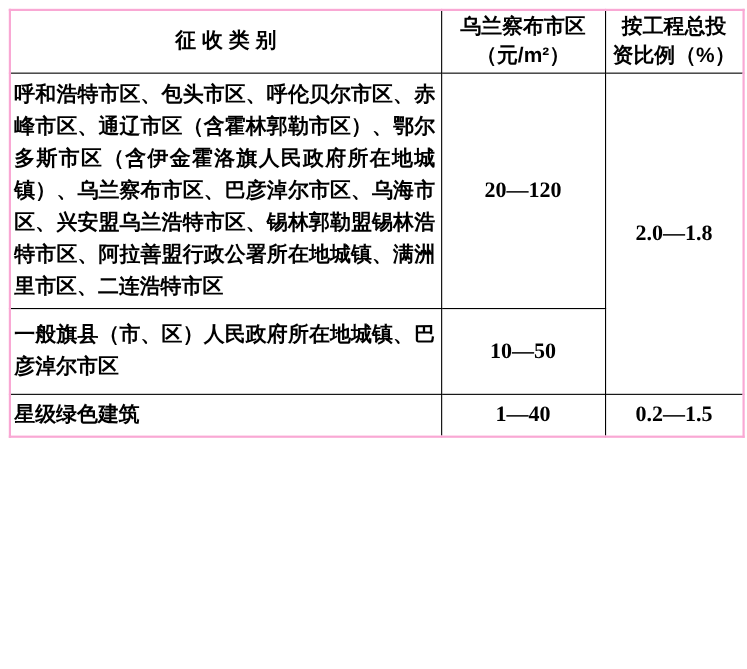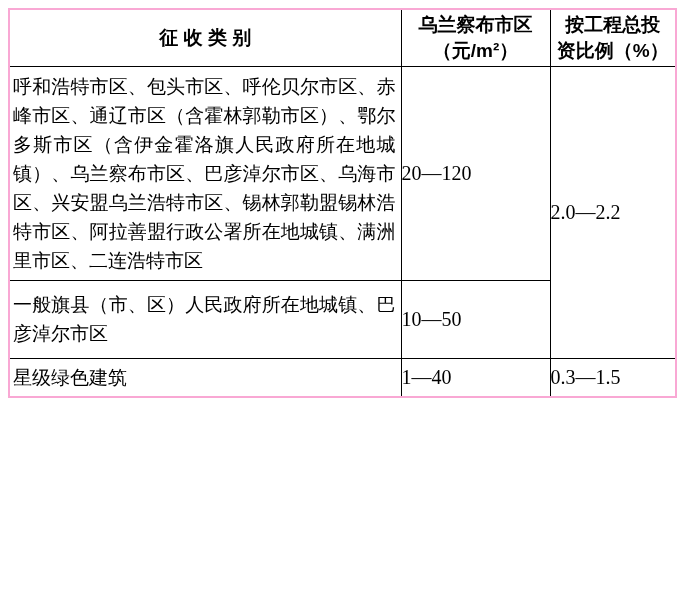--- a/index.html
+++ b/index.html
@@ -23,20 +23,21 @@
     left: 8px;
     top: 8px;
     width: 667px;
     border-collapse: collapse;
     table-layout: fixed;
     border: 2px solid #f9a8d4;
   }
   .fee-table th, .fee-table td {
     border: 1px solid #000;
     overflow: hidden;
+    font-weight: bold;
   }
   col.c1 { width: 392px; }
   col.c2 { width: 149px; }
   col.c3 { width: 126px; }
 
   tr.header-row { height: 57px; }
   tr.row1 { height: 214px; }
   tr.row2 { height: 78px; }
   tr.row3 { height: 36px; }
 
@@ -53,20 +54,21 @@
 
   td.cat {
     font-size: 19px;
     line-height: 29px;
     text-align: justify;
     vertical-align: middle;
     padding: 4px 5px 4px 3px;
   }
   td.val {
     font-size: 20px;
+    text-align: center;
     vertical-align: middle;
     padding: 0;
   }
 
   
   .notes {
     position: absolute;
     left: 8px;
     top: 410px;
     width: 666px;
@@ -102,32 +104,32 @@
         <th>征 收 类 别</th>
         <th class="prewrap">乌兰察布市区
 （元/m²）</th>
         <th class="prewrap">按工程总投
 资比例（%）</th>
       </tr>
 
       <tr class="row1">
         <td class="cat">呼和浩特市区、包头市区、呼伦贝尔市区、赤峰市区、通辽市区（含霍林郭勒市区）、鄂尔多斯市区（含伊金霍洛旗人民政府所在地城镇）、乌兰察布市区、巴彦淖尔市区、乌海市区、兴安盟乌兰浩特市区、锡林郭勒盟锡林浩特市区、阿拉善盟行政公署所在地城镇、满洲里市区、二连浩特市区</td>
         <td class="val">20—120</td>
-        <td class="val" rowspan="2">2.0—2.2</td>
+        <td class="val" rowspan="2">2.0—1.8</td>
       </tr>
 
       <tr class="row2">
         <td class="cat">一般旗县（市、区）人民政府所在地城镇、巴彦淖尔市区</td>
         <td class="val">10—50</td>
       </tr>
 
       <tr class="row3">
         <td class="cat">星级绿色建筑</td>
         <td class="val">1—40</td>
-        <td class="val">0.3—1.5</td>
+        <td class="val">0.2—1.5</td>
       </tr>
     </tbody>
   </table>
 
   <div class="notes">
   </div>
 
 </div>
 
 </body></html>

